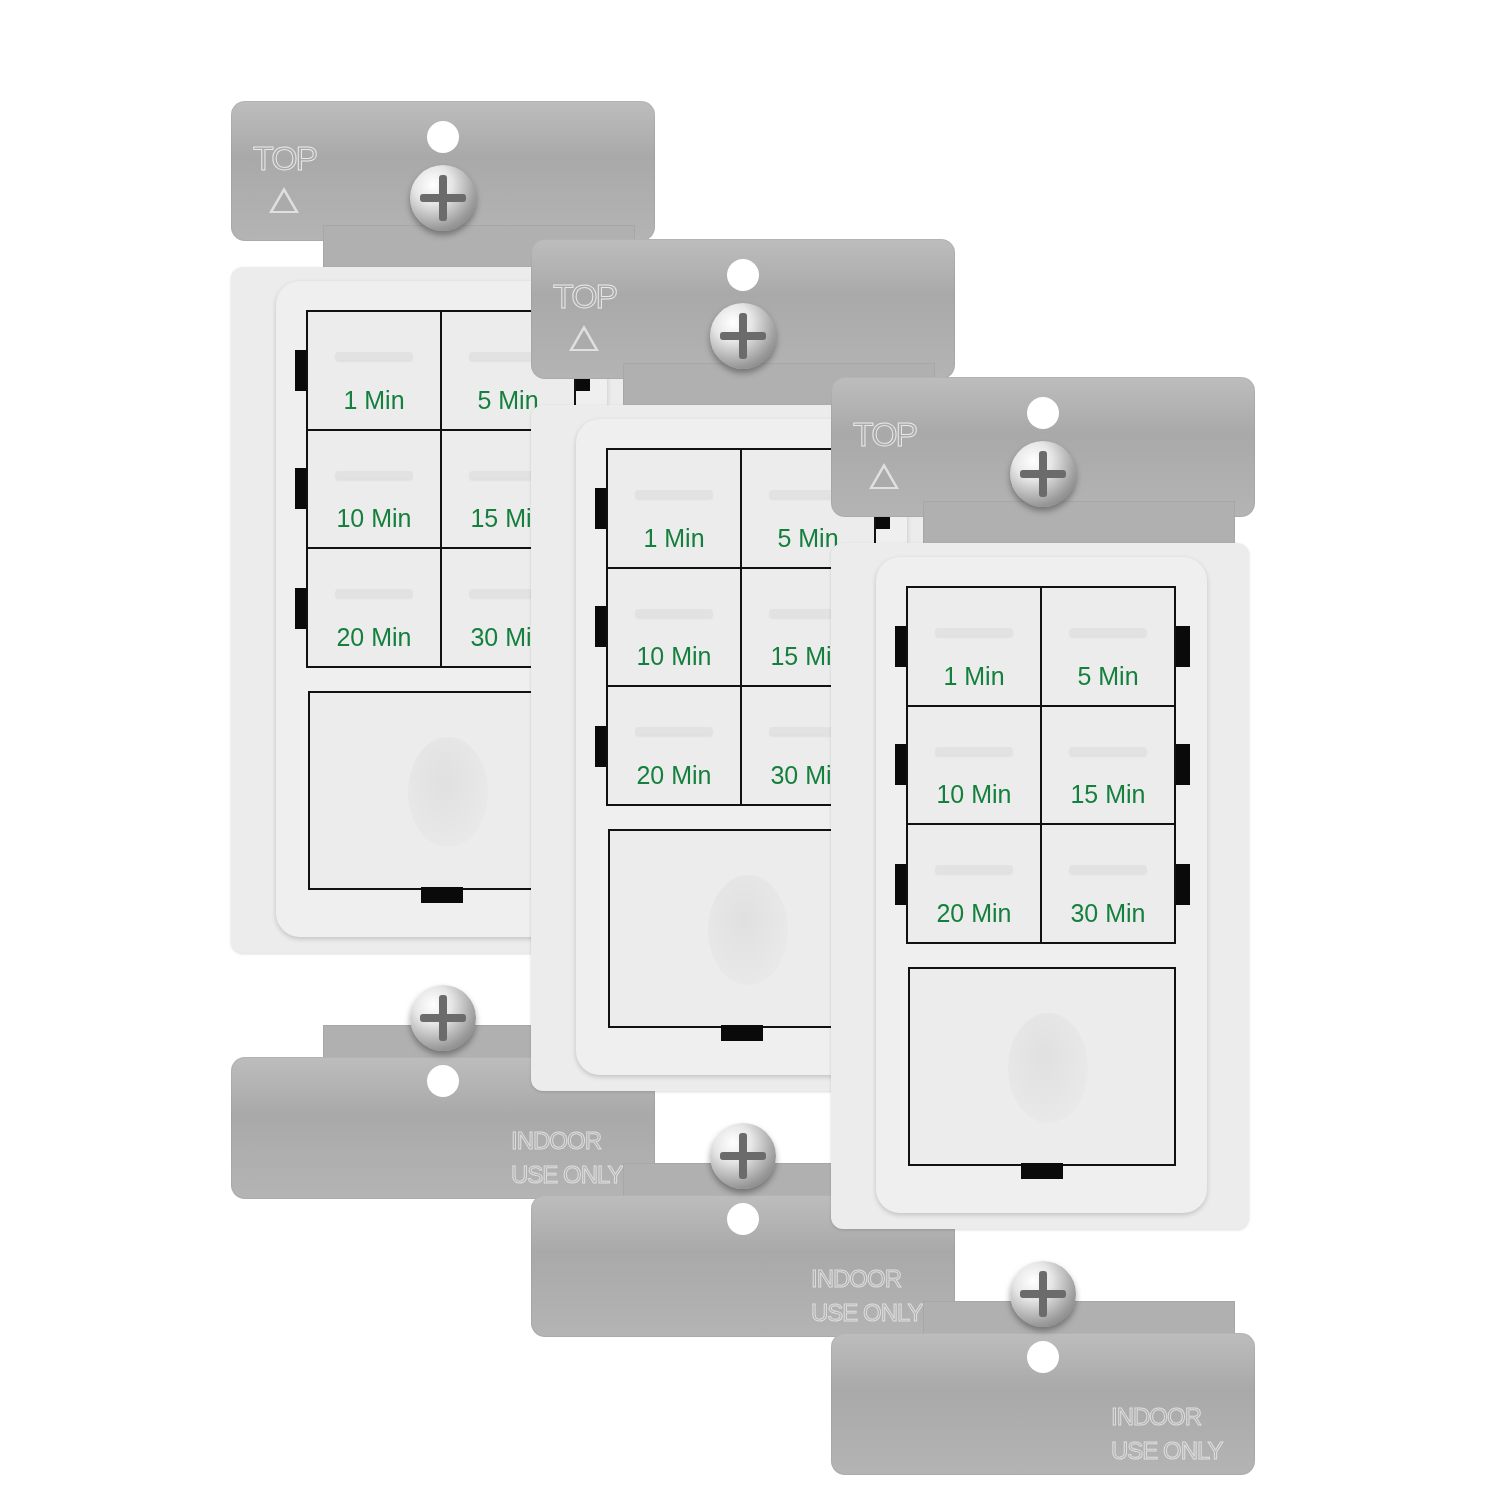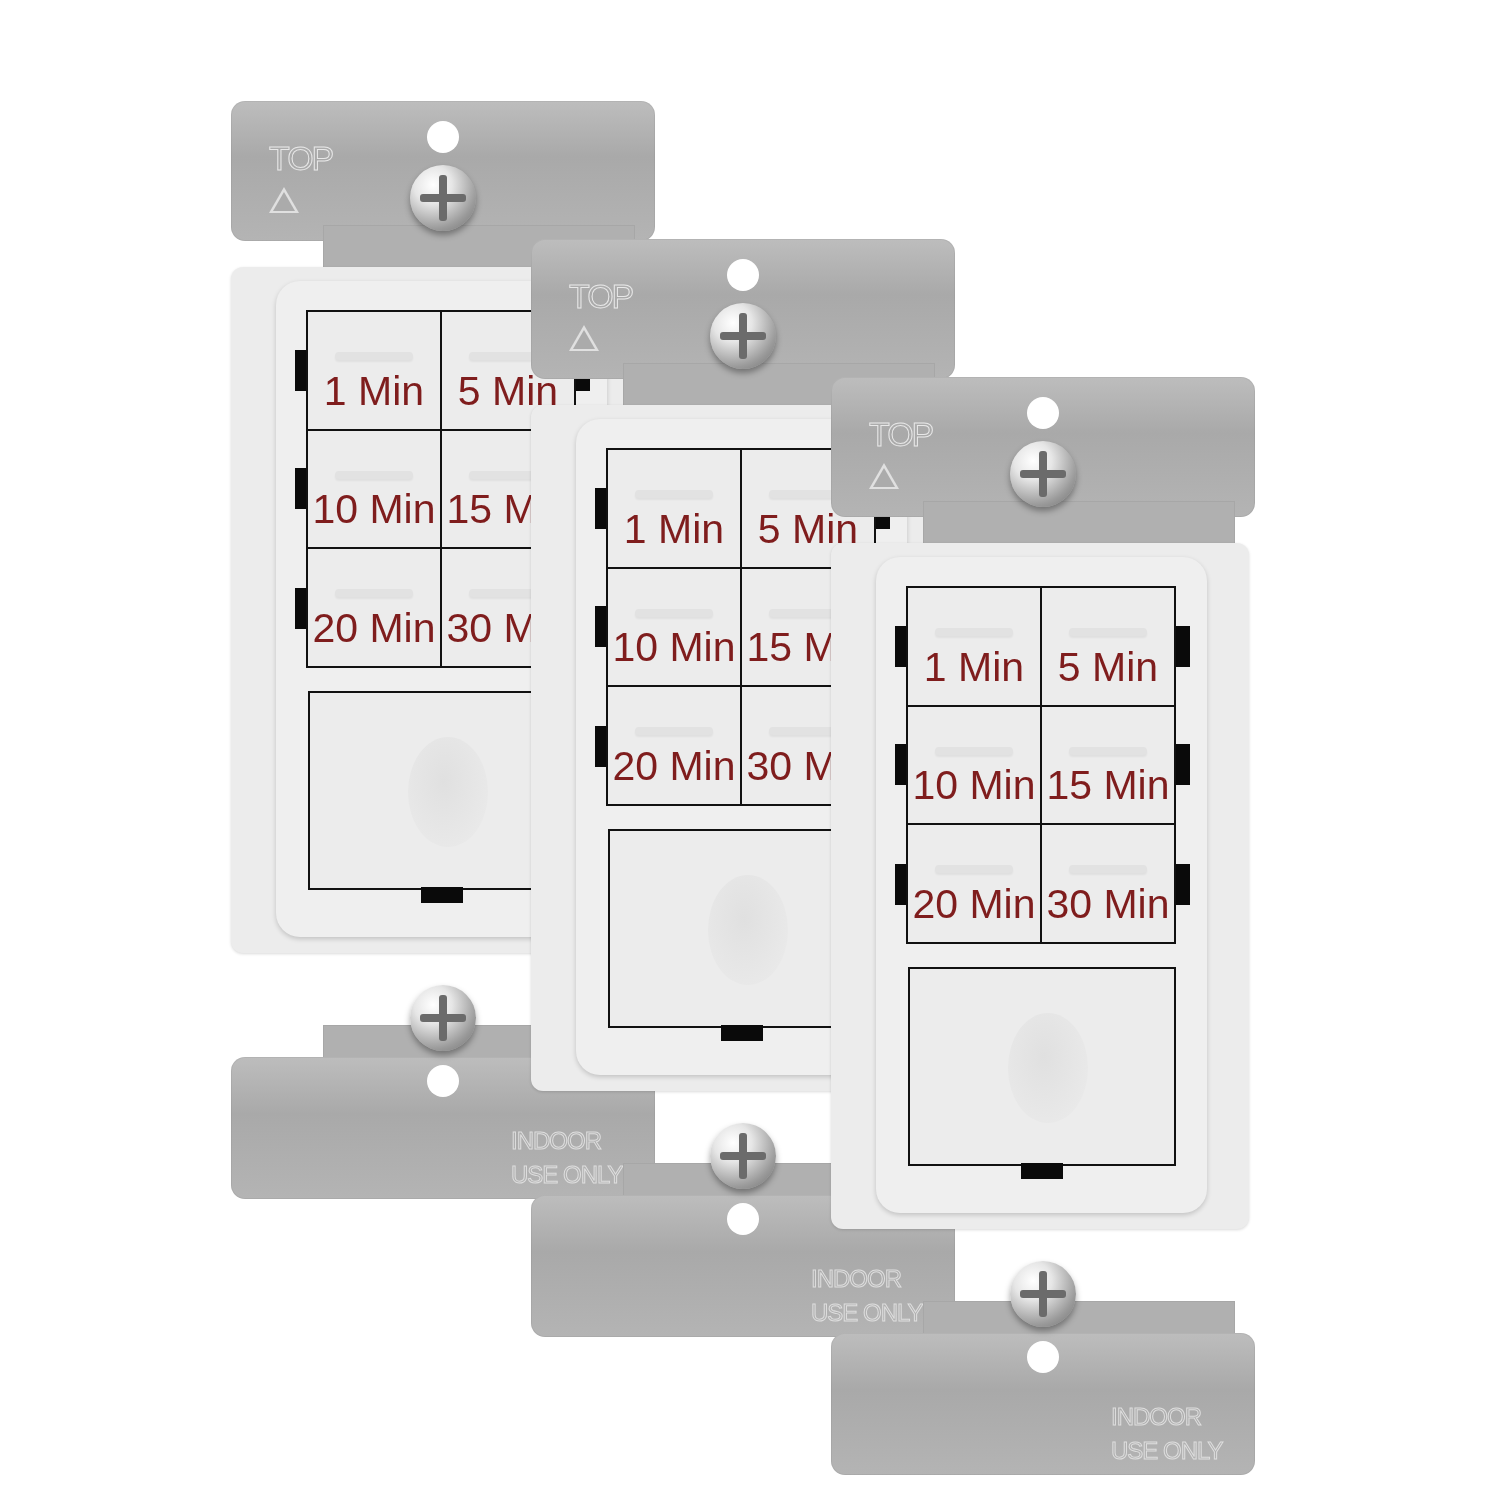--- a/index.html
+++ b/index.html
@@ -10,30 +10,30 @@
   .strap-neck-top { left:98px; top:130px; width:312px; height:60px; border-radius:0; background:#b0b0b0; }
   .strap-bot { left:6px; top:962px; width:424px; height:142px; }
   .strap-neck-bot { left:98px; top:930px; width:312px; height:50px; border-radius:0; background:#b0b0b0; }
   .hole { position:absolute; width:32px; height:32px; border-radius:50%; background:#ffffff; }
   .screw { position:absolute; width:66px; height:66px; border-radius:50%;
     background:radial-gradient(circle at 35% 30%, #ffffff 0%, #e6e6e6 30%, #9a9a9a 70%, #6d6d6d 100%);
     box-shadow: 0 4px 6px rgba(0,0,0,0.35); }
   .screw::before { content:""; position:absolute; left:10px; top:29px; width:46px; height:8px; background:#6b6b6b; border-radius:3px; }
   .screw::after { content:""; position:absolute; left:29px; top:10px; width:8px; height:46px; background:#6b6b6b; border-radius:3px; }
   .top-mark { position:absolute; left:28px; top:44px; color:#cfcfcf; font-size:34px; letter-spacing:-2px;
-     -webkit-text-stroke:1px #e8e8e8; color:transparent; font-weight:normal;margin-left:16px; }
+     -webkit-text-stroke:1px #e8e8e8; color:transparent; font-weight:normal; }
   .tri { position:absolute; left:44px; top:92px; width:0; height:0; border-left:15px solid transparent; border-right:15px solid transparent; border-bottom:26px solid #e0e0e0; }
   .tri::after { content:""; position:absolute; left:-11px; top:5px; border-left:11px solid transparent; border-right:11px solid transparent; border-bottom:19px solid #ababab; }
   .indoor { position:absolute; left:286px; top:1029px; color:transparent; -webkit-text-stroke:1px #dedede; font-size:24px; line-height:34px; letter-spacing:-1px; }
   .frame { position:absolute; left:6px; top:172px; width:418px; height:686px; background:#ececec; border-radius:12px; box-shadow: 0 1px 3px rgba(0,0,0,0.15); }
   .inner { position:absolute; left:51px; top:186px; width:331px; height:656px; background:#efefef; border-radius:24px; box-shadow: 0 2px 5px rgba(0,0,0,0.18); }
   .grid { position:absolute; left:81px; top:215px; width:266px; height:354px; border:2px solid #111; background:#111; display:grid; grid-template-columns:1fr 1fr; grid-template-rows:1fr 1fr 1fr; gap:2px; }
   .key { background:#ececec; position:relative; display:flex; align-items:flex-end; justify-content:center; padding-bottom:14px; box-sizing:border-box; }
   .key .ridge { position:absolute; top:40px; left:50%; transform:translateX(-50%); width:78px; height:8px; border-radius:4px; background:#e2e2e2; box-shadow:0 2px 2px rgba(0,0,0,0.05); }
-  .key .lbl { font-size:41px; color:#7f1d1d; letter-spacing:0px; }
+  .key .lbl { font-size:25px; color:#15803d; letter-spacing:0px; }
   .tab { position:absolute; width:16px; height:41px; background:#0a0a0a; }
   .bigbtn { position:absolute; left:83px; top:596px; width:264px; height:195px; border:2px solid #111; background:#ececec; }
   .bigbtn .dimple { position:absolute; left:98px; top:44px; width:80px; height:110px; border-radius:50%; background:radial-gradient(ellipse at 45% 40%, #e0e0e0 0%, #e6e6e6 50%, #ececec 100%); }
   .bot-tab { position:absolute; left:196px; top:792px; width:42px; height:16px; background:#0a0a0a; }
 </style>
 </head>
 <body>
 
 <div class="unit" style="left:225px; top:95px;">
   <div class="strap strap-top"></div>

